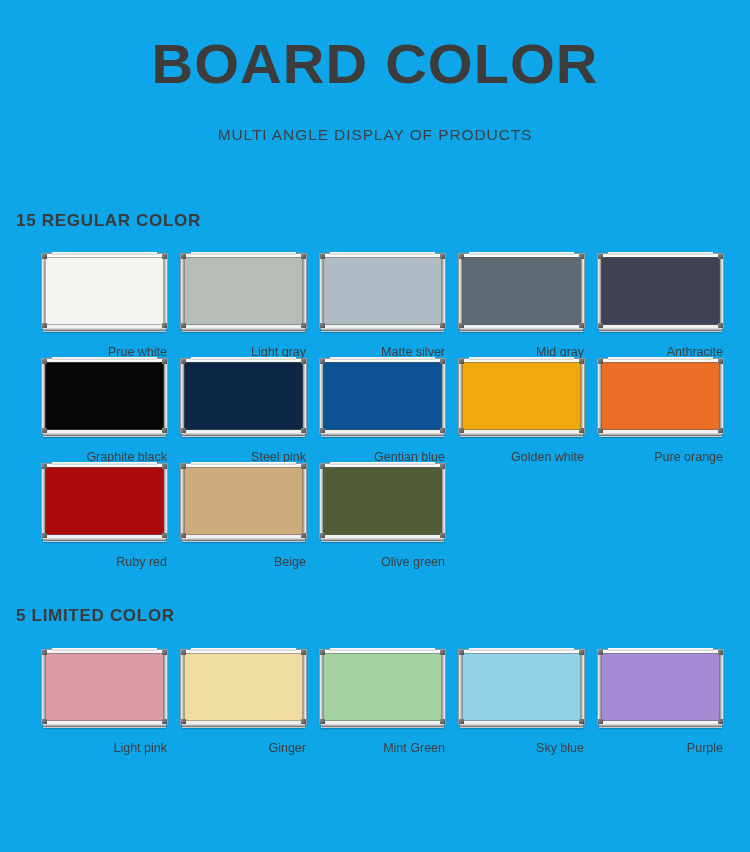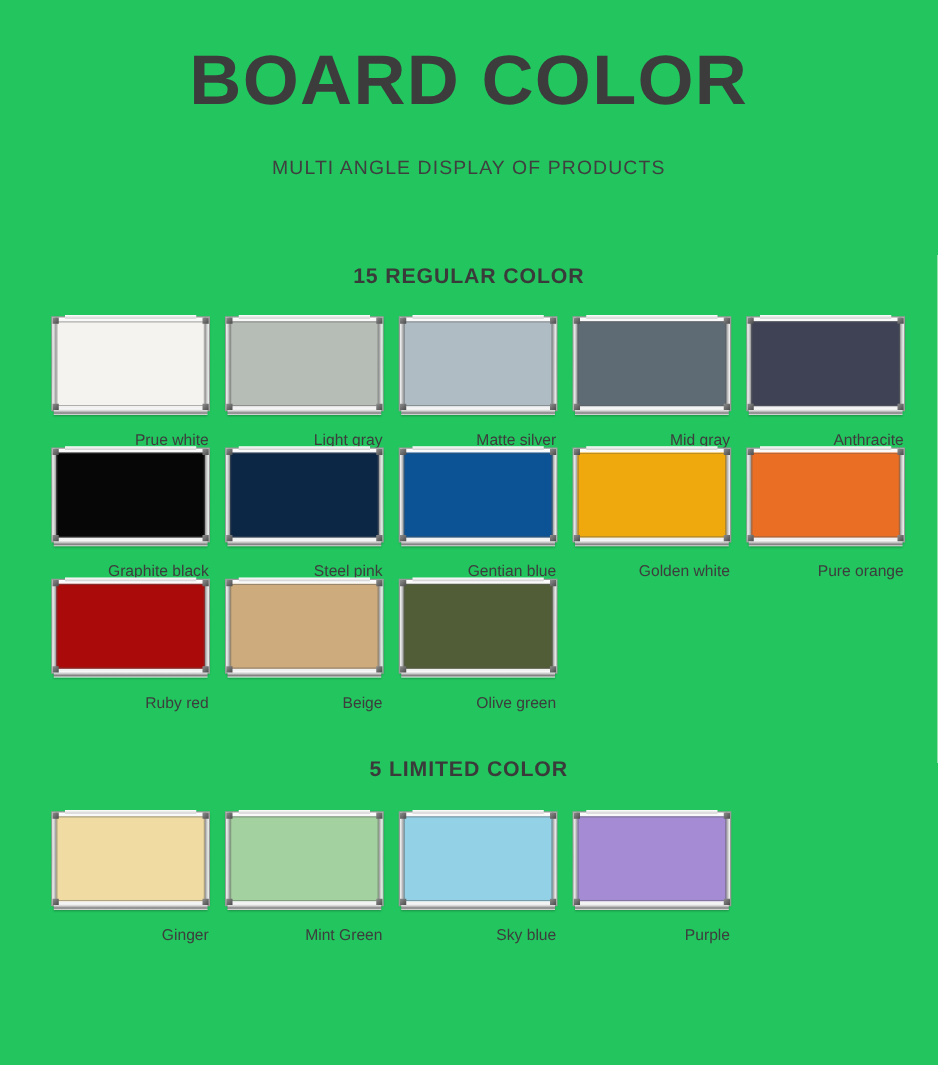--- a/index.html
+++ b/index.html
@@ -10,21 +10,21 @@
     background:#f2f2f2;
     font-family:"Liberation Sans", sans-serif;
     color:#3a3a3a;
     overflow:hidden;
   }
 
   .page {
     position:relative;
     width:750px;
     height:852px;
-    background:#22c55e;
+    background:#0ea5e9;
   }
 
   
   .header { padding-top:34px; text-align:center; }
 
   .main-title {
     font-size:56px;
     font-weight:bold;
     letter-spacing:1px;
     color:#3c3c3c;
@@ -36,25 +36,25 @@
   .sub-title {
     margin-top:32px;
     font-size:15.5px;
     font-weight:normal;
     letter-spacing:0.9px;
     color:#3f3f3f;
   }
 
   
   .section-title {
-    text-align:center;
     font-size:17px;
     font-weight:bold;
     letter-spacing:0.7px;
     color:#3a3a3a;
+    margin-left:16px;
   }
 
   .section-regular { margin-top:67px; }
   .section-limited { margin-top:37px; }
 
   .grid {
     display:grid;
     grid-template-columns:repeat(5, 1fr);
     width:694px;
     margin:0 auto;
@@ -361,20 +361,34 @@
       </div>
   </div>
 
   <div class="section-limited">
     <div class="section-title">5 LIMITED COLOR</div>
     <div class="grid grid-limited" id="grid-limited">
         <div class="card">
           <div class="board-wrap">
             <div class="top-strip"></div>
             <div class="board">
+              <div class="panel" style="background: rgb(217, 155, 165);"></div>
+              <div class="corner tl"></div>
+              <div class="corner tr"></div>
+              <div class="corner bl"></div>
+              <div class="corner br"></div>
+            </div>
+            <div class="shelf"></div>
+          </div>
+          <div class="label">Light pink</div>
+        </div>
+        <div class="card">
+          <div class="board-wrap">
+            <div class="top-strip"></div>
+            <div class="board">
               <div class="panel" style="background: rgb(240, 220, 162);"></div>
               <div class="corner tl"></div>
               <div class="corner tr"></div>
               <div class="corner bl"></div>
               <div class="corner br"></div>
             </div>
             <div class="shelf"></div>
           </div>
           <div class="label">Ginger</div>
         </div>

